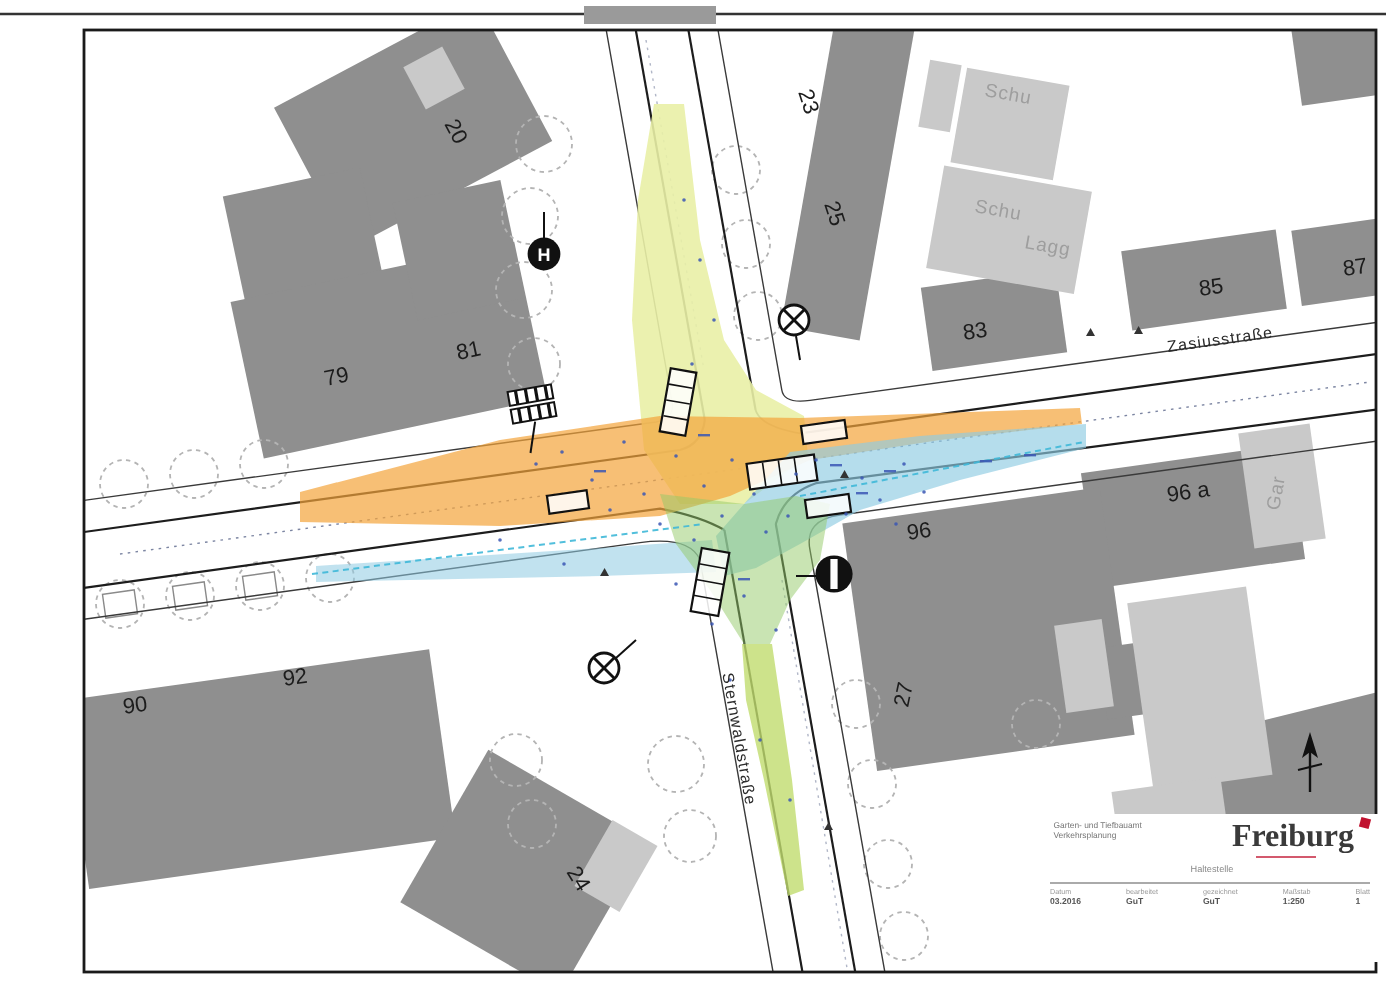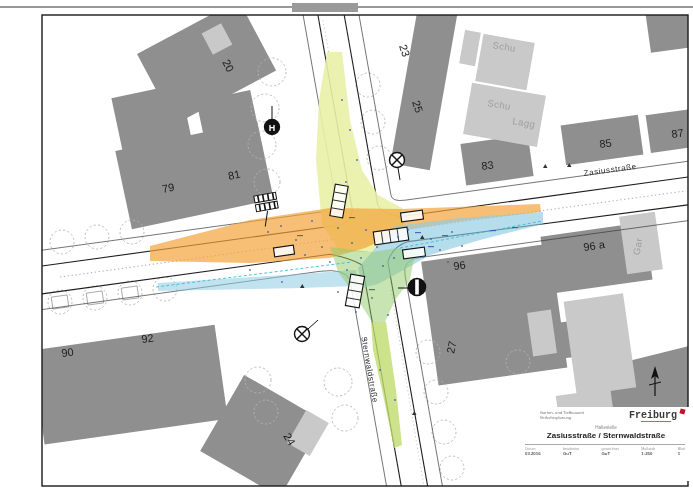--- a/index.html
+++ b/index.html
@@ -7,21 +7,21 @@
          font-family:"Liberation Sans", sans-serif;}
   #mapsvg{position:absolute;left:0;top:0;}
   .bnum{font-size:11px;fill:#1c1c1c;}
   .annex{font-size:9.5px;fill:#9e9e9e;letter-spacing:.5px;}
   .street{font-size:8px;fill:#2a2a2a;letter-spacing:.6px;}
   
   #titleblock{position:absolute;left:523px;top:407px;width:166px;height:74px;background:#fff;
               color:#444;}
   #tb-row1{display:flex;justify-content:flex-end;align-items:flex-start;gap:8px;padding:3px 4px 0 0;}
   .dept{font-size:4.2px;line-height:1.25;color:#777;text-align:left;}
-  .logo{font-family:Liberation Mono, monospace;font-weight:bold;font-size:10px;color:#3a3a3a;
+  .logo{font-family:Liberation Serif, serif;font-weight:bold;font-size:16px;color:#3a3a3a;
         position:relative;padding-right:8px;margin-left:37px;}
   .logo-mark{position:absolute;right:0;top:-1px;width:5px;height:5px;background:#c1122f;
              transform:rotate(15deg);}
   .logo-under{width:30px;height:0;border-bottom:1.2px solid #c1122f;margin-left:12px;opacity:.7;}
   #tb-sub{text-align:center;font-size:4.6px;color:#888;margin-top:3px;}
   #tb-title{text-align:center;font-size:8px;font-weight:bold;color:#1d1d1d;margin-top:1px;}
   #tb-fields{display:flex;justify-content:space-between;border-top:.8px solid #aaa;
              margin:4px 4px 0 2px;padding-top:1.5px;}
   .fld{text-align:left;}
   .fld .lab{font-size:3.6px;color:#999;}
@@ -306,21 +306,20 @@
       <div>Garten- und Tiefbauamt</div>
       <div>Verkehrsplanung</div>
     </div>
     <div class="logo">
       <span>Freiburg</span>
       <span class="logo-mark"></span>
       <div class="logo-under"></div>
     </div>
   </div>
   <div id="tb-sub">Haltestelle</div>
-  <div id="tb-title">Zasiusstraße / Sternwaldstraße</div>
   <div id="tb-fields">
     <div class="fld">
       <div class="lab">Datum</div>
       <div class="val">03.2016</div>
     </div>
     <div class="fld">
       <div class="lab">bearbeitet</div>
       <div class="val">GuT</div>
     </div>
     <div class="fld">

